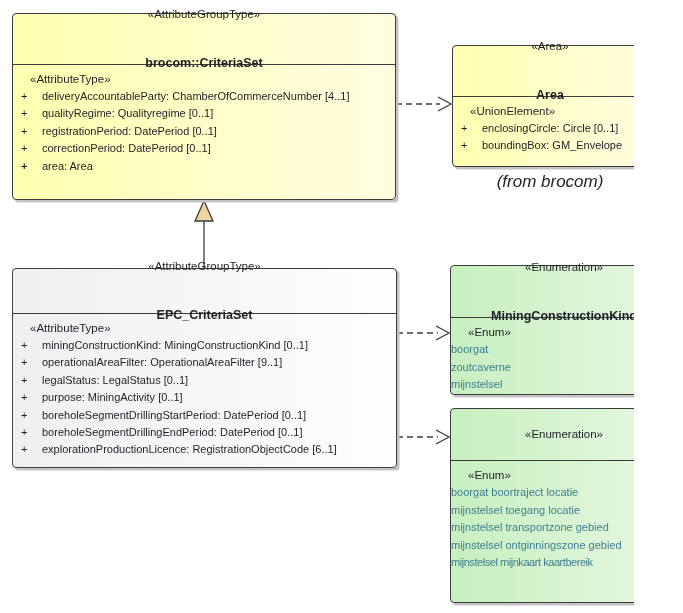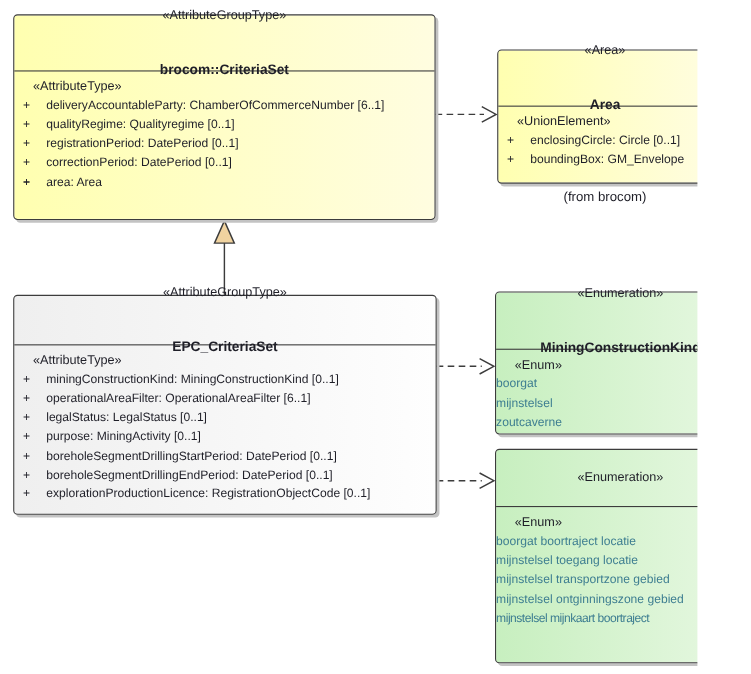--- a/index.html
+++ b/index.html
@@ -24,21 +24,21 @@
   }
   .stereo { font-size:11.5px; line-height:13px; }
   .title  { font-size:12.5px; line-height:14px; font-weight:700;margin-top:32px; }
   .body   { padding-top:5px; }
   .section { font-size:11.5px; line-height:18px; padding-left:17px; }
   .attr { position:relative; font-size:11px; line-height:17.4px; padding-left:29px; white-space:nowrap; }
   .attr .plus { position:absolute; left:8px; }
   .enum-item { font-size:11px; line-height:17.5px; color:var(--enum_text,#3e7e91); white-space:nowrap; }
   .box-oaf .vals .enum-item:nth-child(5) { letter-spacing:-0.45px; }
   .from-note {
-    position:absolute; z-index:1; font-size:12px; 
+    position:absolute; z-index:1; font-size:17px; font-style:italic;
     text-align:center; color:var(--text,#1f1f28);
   }
 </style>
 </head>
 <body>
 
 <div class="canvas">
 
   <svg class="connectors" width="683" height="613">
 
@@ -63,21 +63,21 @@
     </g>
   </svg>
 
   <div class="uml-box box-yellow" style="left:12px; top:13px; width:384px; height:187px;">
     <div class="hdr" style="height:51px;">
       <div class="stereo">«AttributeGroupType»</div>
       <div class="title">brocom::CriteriaSet</div>
     </div>
     <div class="body">
       <div class="section">«AttributeType»</div>
-      <div class="attr"><span class="plus">+</span><span>deliveryAccountableParty: ChamberOfCommerceNumber [6..1]</span></div>
+      <div class="attr"><span class="plus">+</span><span>deliveryAccountableParty: ChamberOfCommerceNumber [4..1]</span></div>
       <div class="attr"><span class="plus">+</span><span>qualityRegime: Qualityregime [0..1]</span></div>
       <div class="attr"><span class="plus">+</span><span>registrationPeriod: DatePeriod [0..1]</span></div>
       <div class="attr"><span class="plus">+</span><span>correctionPeriod: DatePeriod [0..1]</span></div>
       <div class="attr"><span class="plus">+</span></div>
       <div class="attr"><span class="plus">+</span><span>area: Area</span></div>
     </div>
   </div>
 
   <div class="uml-box box-yellow" style="left:452px; top:45px; width:196px; height:122px;">
     <div class="hdr" style="height:51px;">
@@ -93,53 +93,53 @@
   <div class="from-note" style="left:452px; top:172px; width:196px;">(from brocom)</div>
 
   <div class="uml-box box-gray" style="left:12px; top:268px; width:385px; height:200px;">
     <div class="hdr" style="height:45px;">
       <div class="stereo">«AttributeGroupType»</div>
       <div class="title">EPC_CriteriaSet</div>
     </div>
     <div class="body">
       <div class="section">«AttributeType»</div>
       <div class="attr"><span class="plus">+</span><span>miningConstructionKind: MiningConstructionKind [0..1]</span></div>
-      <div class="attr"><span class="plus">+</span><span>operationalAreaFilter: OperationalAreaFilter [6..1]</span></div>
+      <div class="attr"><span class="plus">+</span><span>operationalAreaFilter: OperationalAreaFilter [9..1]</span></div>
       <div class="attr"><span class="plus">+</span><span>legalStatus: LegalStatus [0..1]</span></div>
       <div class="attr"><span class="plus">+</span><span>purpose: MiningActivity [0..1]</span></div>
       <div class="attr"><span class="plus">+</span><span>boreholeSegmentDrillingStartPeriod: DatePeriod [0..1]</span></div>
       <div class="attr"><span class="plus">+</span><span>boreholeSegmentDrillingEndPeriod: DatePeriod [0..1]</span></div>
-      <div class="attr"><span class="plus">+</span><span>explorationProductionLicence: RegistrationObjectCode [0..1]</span></div>
+      <div class="attr"><span class="plus">+</span><span>explorationProductionLicence: RegistrationObjectCode [6..1]</span></div>
     </div>
   </div>
 
   <div class="uml-box box-green" style="left:450px; top:265px; width:228px; height:130px;">
     <div class="hdr" style="height:52px;">
       <div class="stereo">«Enumeration»</div>
       <div class="title">MiningConstructionKind</div>
     </div>
     <div class="body">
       <div class="section">«Enum»</div>
       <div class="vals">
         <div class="enum-item">boorgat</div>
+        <div class="enum-item">zoutcaverne</div>
         <div class="enum-item">mijnstelsel</div>
-        <div class="enum-item">zoutcaverne</div>
       </div>
     </div>
   </div>
 
   <div class="uml-box box-green box-oaf" style="left:450px; top:408px; width:228px; height:195px;">
     <div class="hdr" style="height:52px;">
       <div class="stereo">«Enumeration»</div>
     </div>
     <div class="body">
       <div class="section">«Enum»</div>
       <div class="vals">
         <div class="enum-item">boorgat boortraject locatie</div>
         <div class="enum-item">mijnstelsel toegang locatie</div>
         <div class="enum-item">mijnstelsel transportzone gebied</div>
         <div class="enum-item">mijnstelsel ontginningszone gebied</div>
-        <div class="enum-item">mijnstelsel mijnkaart boortraject</div>
+        <div class="enum-item">mijnstelsel mijnkaart kaartbereik</div>
       </div>
     </div>
   </div>
 
 </div>
 
 </body></html>

